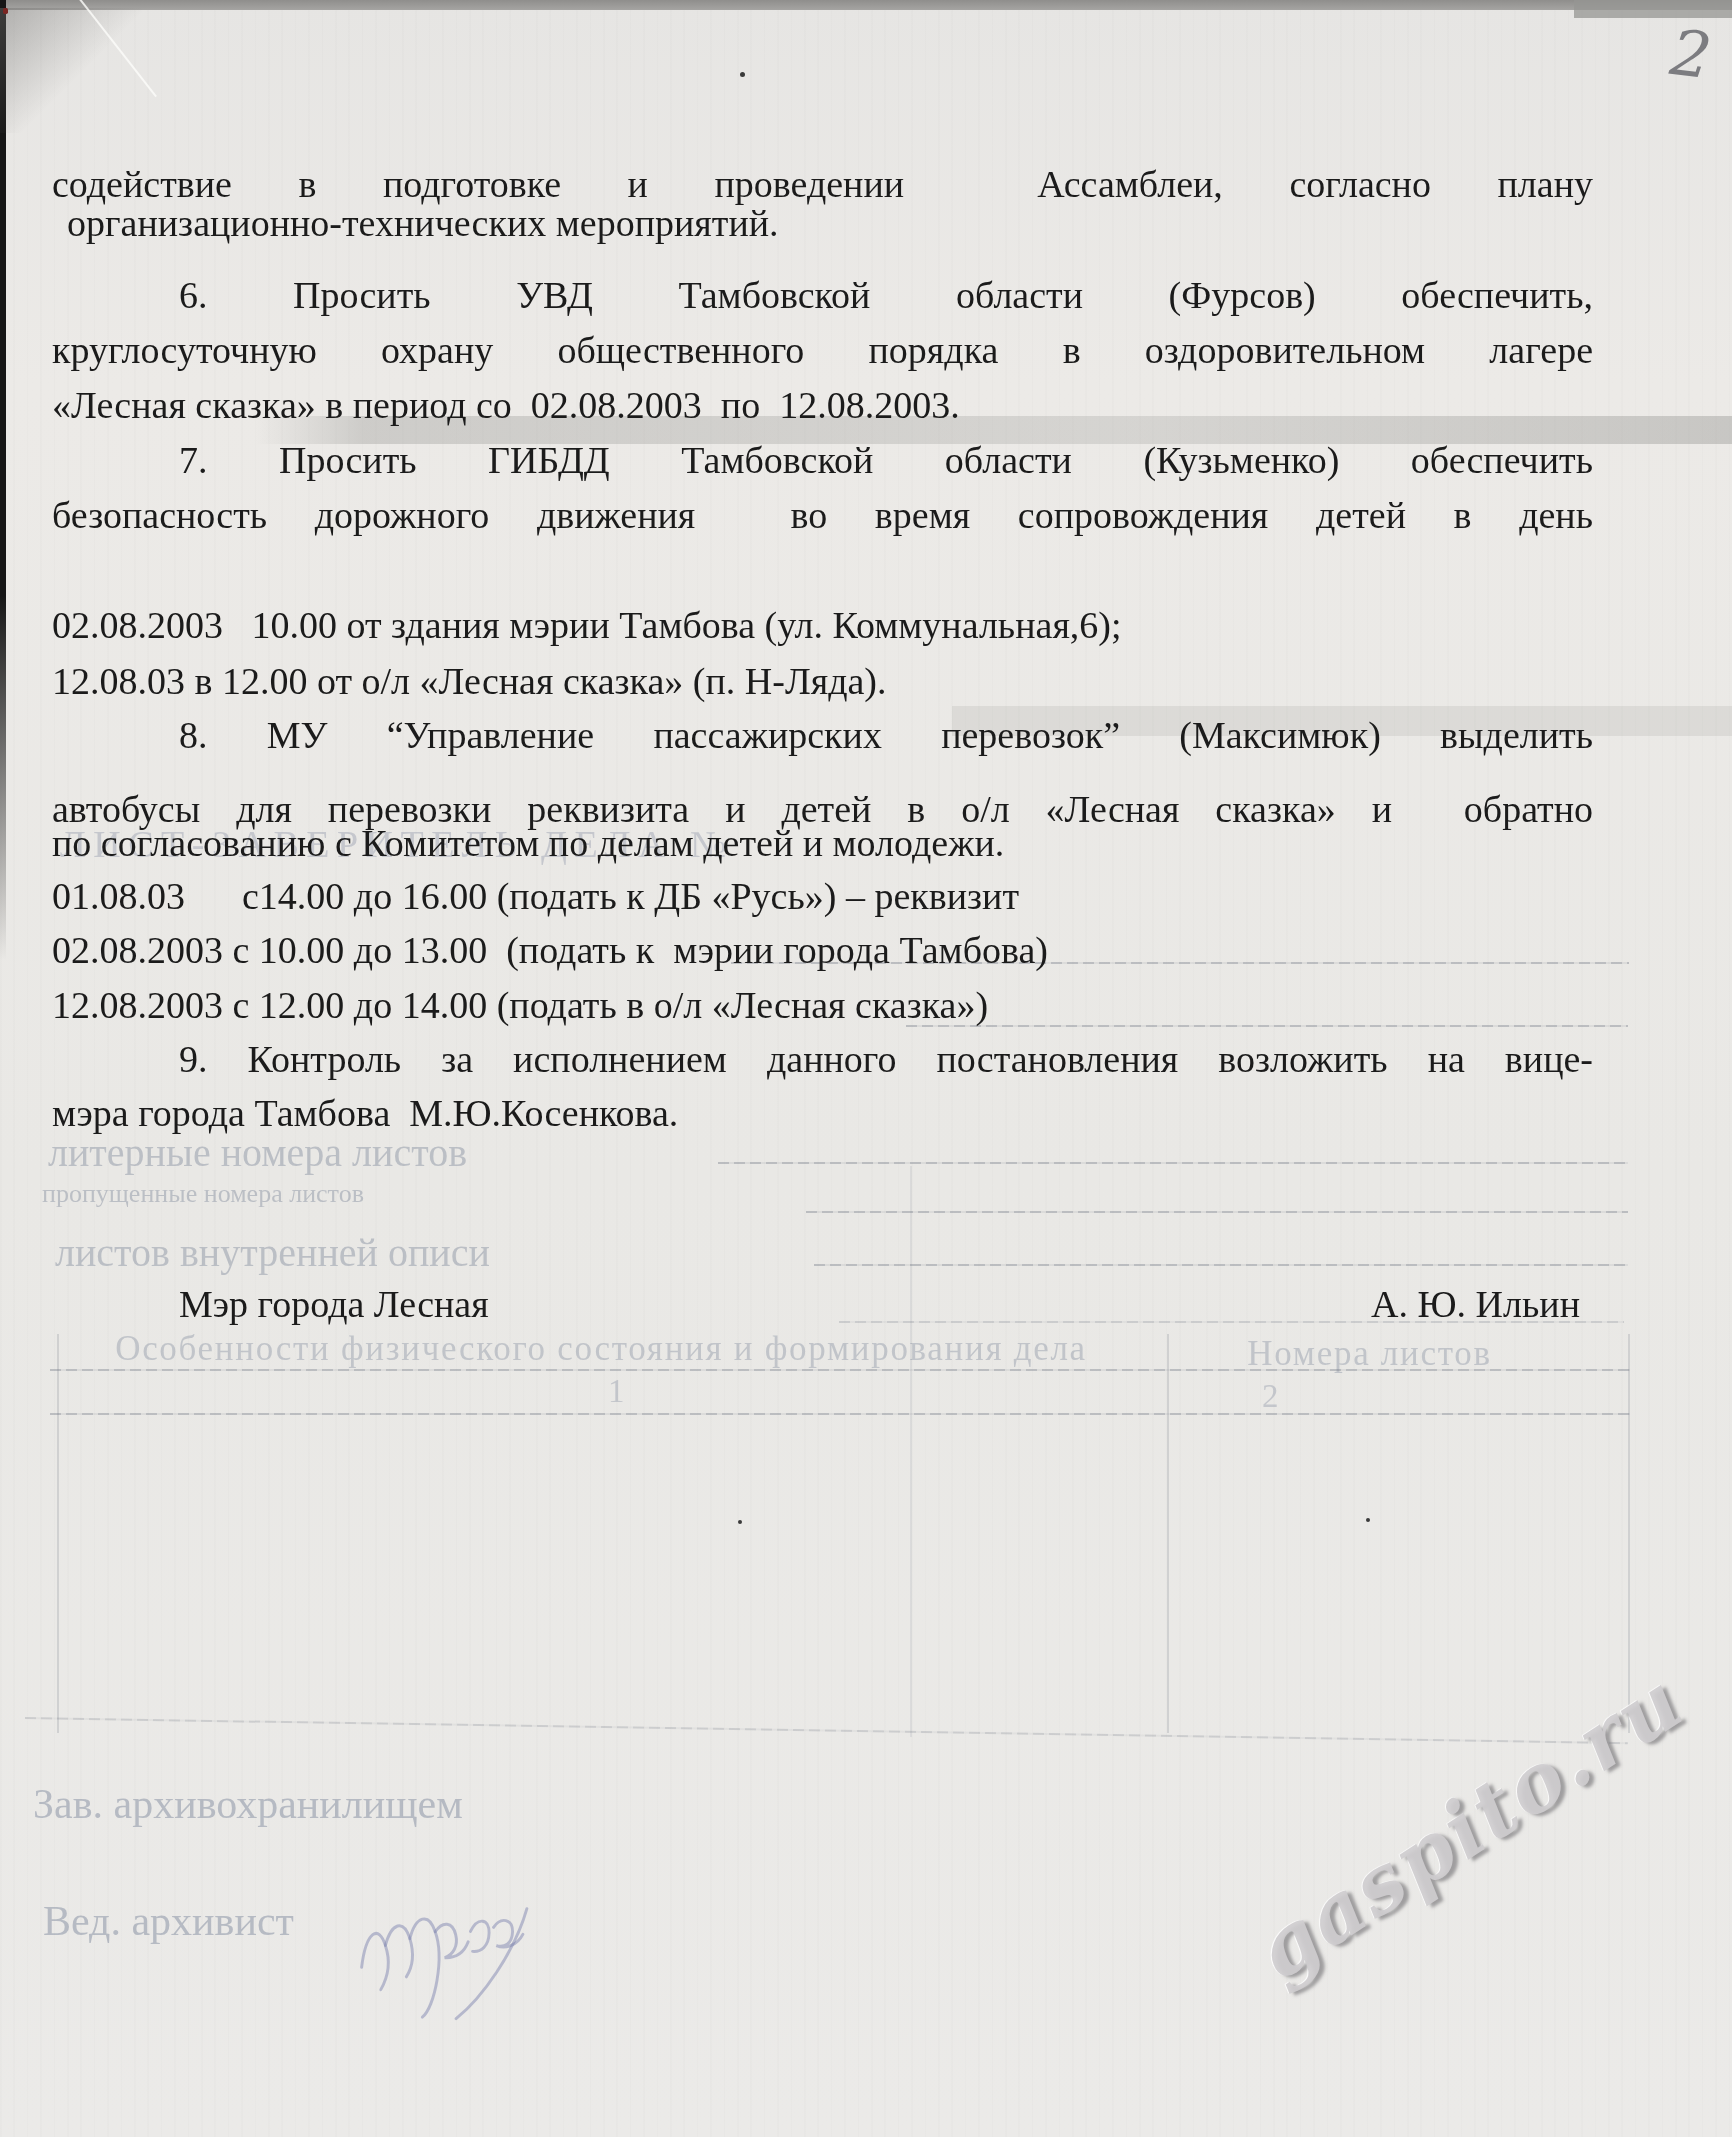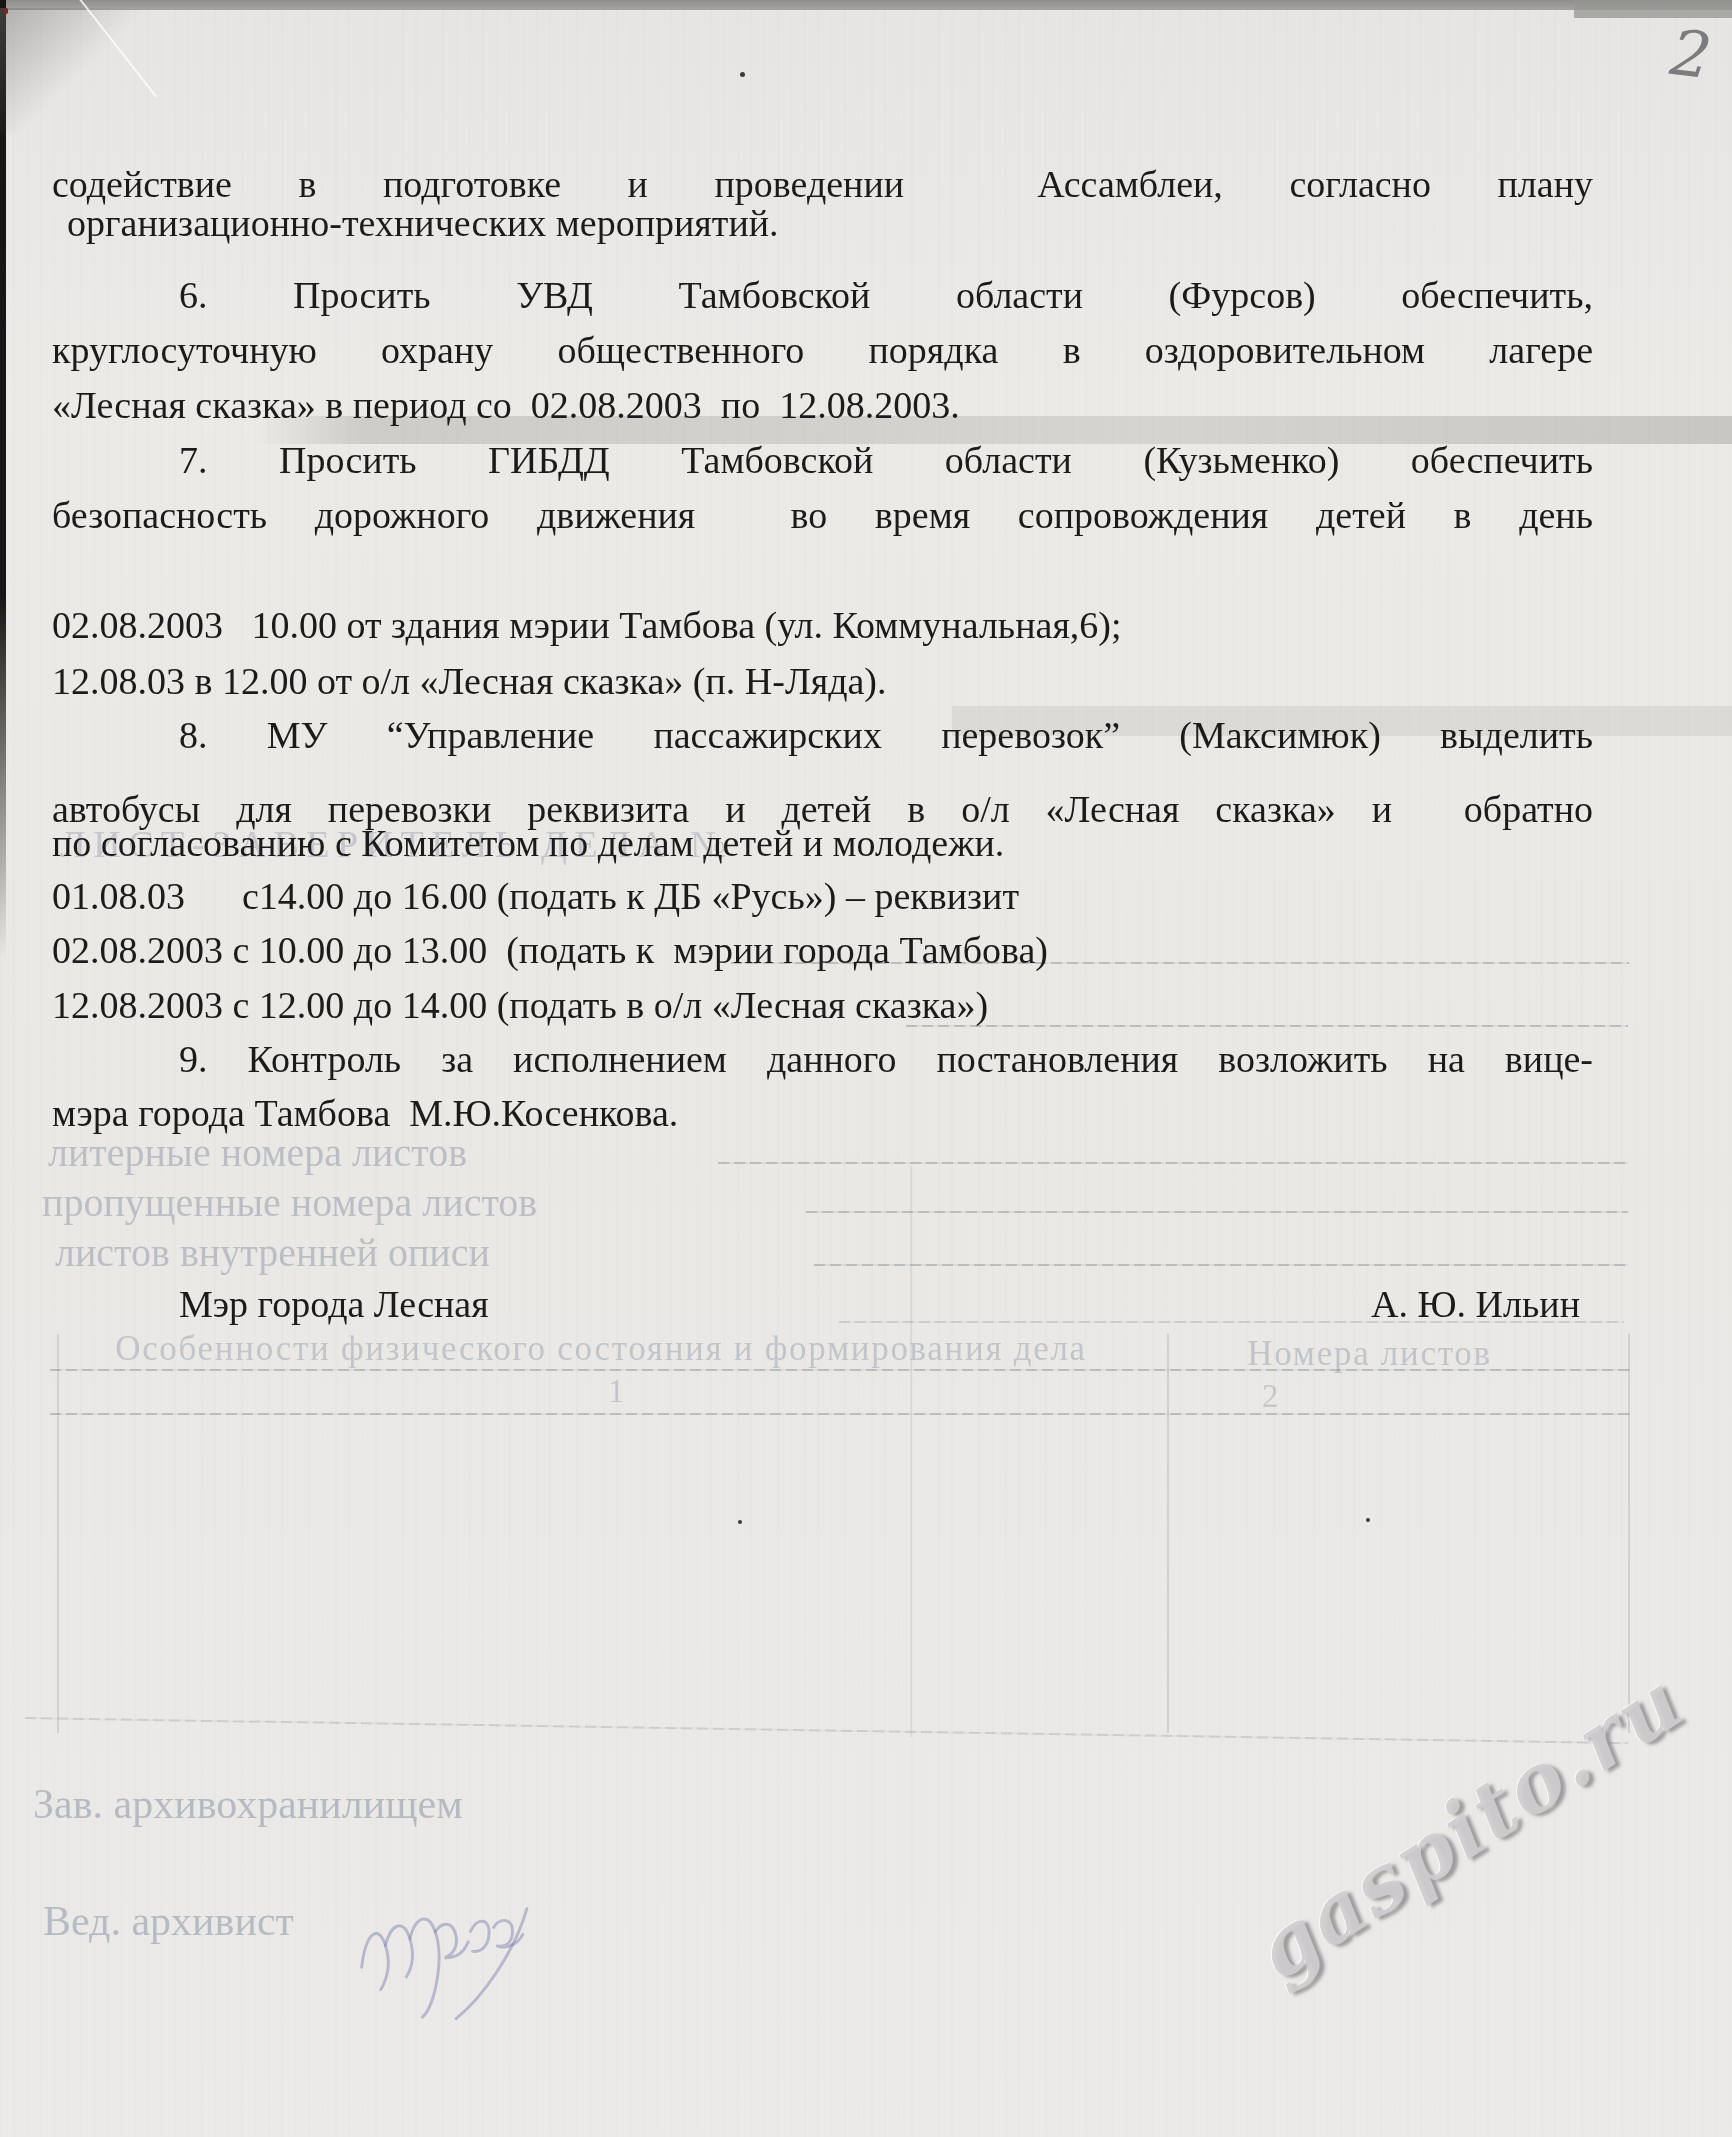--- a/index.html
+++ b/index.html
@@ -44,21 +44,21 @@
   .pagenum{
     position:absolute;left:1671px;top:18.4px;
     font-family:"DejaVu Serif", serif;font-style:italic;
     font-size:63px;color:#7c7c80;transform:rotate(7deg);
   }
 
   
   .ghost{position:absolute;color:rgba(112,124,145,0.38);filter:blur(0.3px);text-align:center;}
   .ghost-stamp{left:60px;top:822px;font-size:38px;letter-spacing:7.5px;color:rgba(112,124,148,0.30);}
   .gf1{left:48px;top:1129px;font-size:40px;}
-  .gf2{left:42px;top:1179px;font-size:40px;}
+  .gf2{left:42px;top:1179px;font-size:26px;}
   .gf3{left:55px;top:1229px;font-size:40px;}
   .gth1{left:79px;top:1329px;width:1044px;text-align:center;font-size:35px;letter-spacing:1.7px;color:rgba(112,124,145,0.33);}
   .gth2{left:1215px;top:1334px;width:309px;text-align:center;font-size:35px;letter-spacing:1.7px;color:rgba(112,124,145,0.33);}
   .gnum1{left:608px;top:1373px;font-size:33px;color:rgba(112,124,145,0.30);}
   .gnum2{left:1262px;top:1378px;font-size:33px;color:rgba(112,124,145,0.30);}
   .gkeeper{left:33px;top:1780px;font-size:42px;color:rgba(110,122,145,0.42);}
   .garch{left:43px;top:1897px;font-size:42px;color:rgba(110,122,145,0.42);}
 
   
   .fline{position:absolute;height:1.7px;

